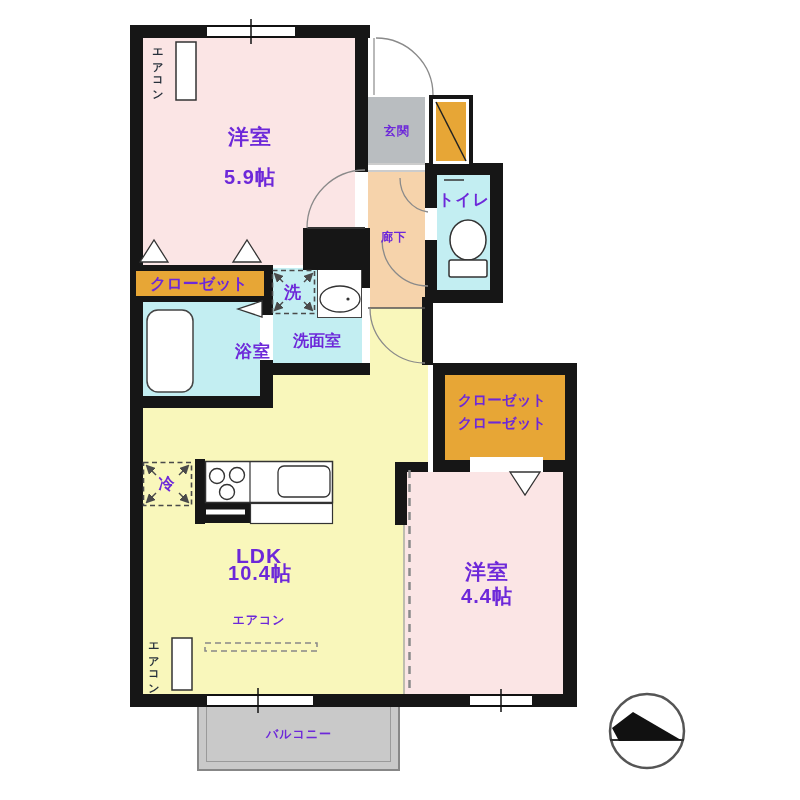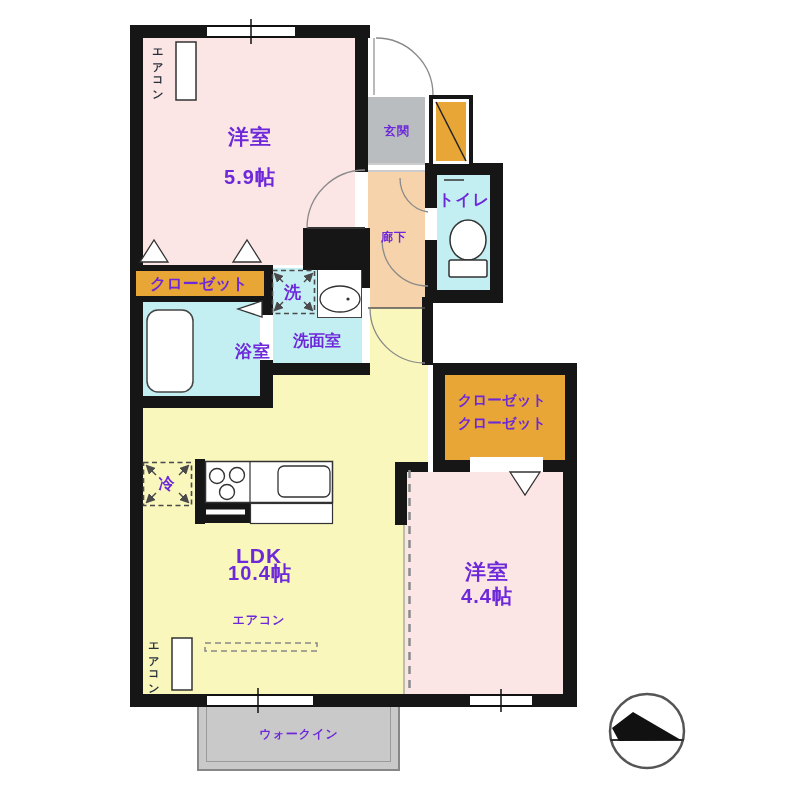--- a/index.html
+++ b/index.html
@@ -212,15 +212,15 @@
   <div class="lbl s16" style="left:167px;top:484px;">冷</div>
 
   <div class="lbl s21" style="left:259px;top:548px;margin-top:8px;">LDK</div>
   <div class="lbl s20" style="left:260px;top:573px;">10.4帖</div>
 
   <div class="lbl s18" style="left:259px;top:620px;">エアコン</div>
 
   <div class="lbl s21" style="left:487px;top:572px;">洋室</div>
   <div class="lbl s20" style="left:487px;top:596px;">4.4帖</div>
 
-  <div class="lbl s18" style="left:299px;top:734px;">ウォークイン</div>
+  <div class="lbl s18" style="left:299px;top:734px;">バルコニー</div>
 
 </div>
 
 </body></html>

